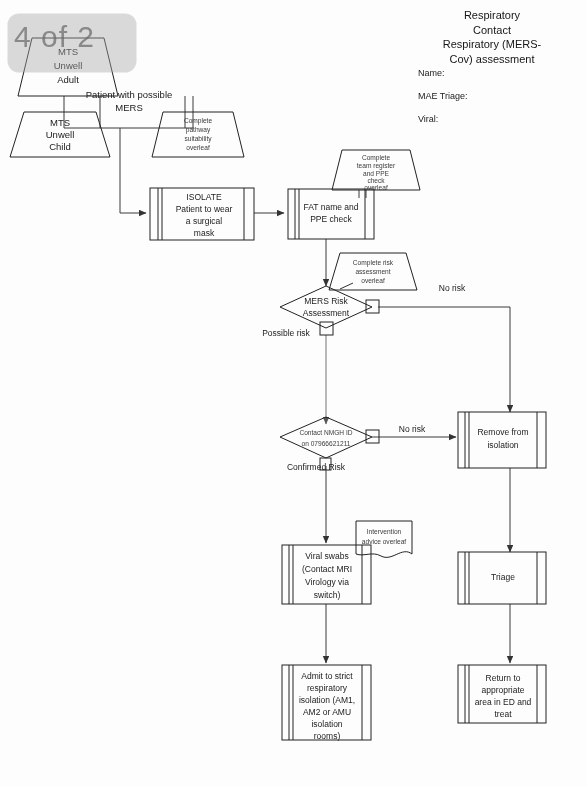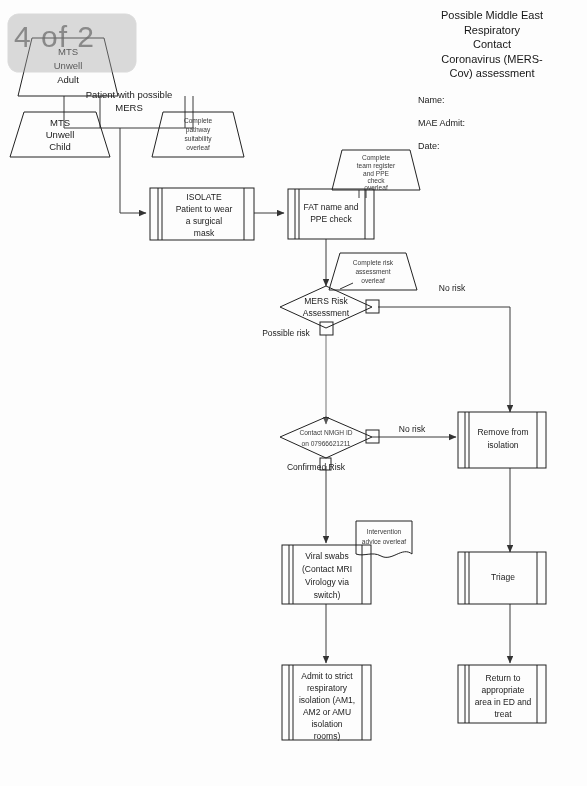--- a/index.html
+++ b/index.html
@@ -47,21 +47,21 @@
     width: 176px;
     text-align: center;
   }
   .hdr-title {
     font-size: 11px;
     line-height: 14.5px;
     color: #161616;
     font-family: "Liberation Sans", sans-serif;
   }
   .hdr-fields {
-    margin-top: 14px;
+    margin-top: 2px;
     text-align: left;
     padding-left: 14px;
   }
   .hdr-field {
     font-size: 9px;
     color: #1b1b1b;
     margin-bottom: 13px;
     font-family: "Liberation Sans", sans-serif;
   }
   .watermark {
@@ -266,29 +266,28 @@
       <path class="shape-stroke" d="M465,665 L465,723 M469,665 L469,723 M537,665 L537,723"></path>
       <text class="txt t9" x="503" y="679">Return to</text>
       <text class="txt t9" x="503" y="691">appropriate</text>
       <text class="txt t9" x="503" y="703">area in ED and</text>
       <text class="txt t9" x="503" y="715">treat</text>
     </g>
   </svg>
 
   <div class="hdr-box">
     <div class="hdr-title">
-      <div>Possible Middle East</div>
       <div>Respiratory</div>
       <div>Contact</div>
-      <div>Coronavirus (MERS-</div>
+      <div>Respiratory (MERS-</div>
       <div>Cov) assessment</div>
     </div>
     <div class="hdr-fields">
       <div class="hdr-field">Name:</div>
-      <div class="hdr-field">MAE Admit:</div>
-      <div class="hdr-field">Date:</div>
+      <div class="hdr-field">MAE Triage:</div>
+      <div class="hdr-field">Viral:</div>
     </div>
   </div>
 
   <div class="watermark"></div>
   <div class="watermark-text">4 of 2</div>
 
 </div>
 
 </body></html>

